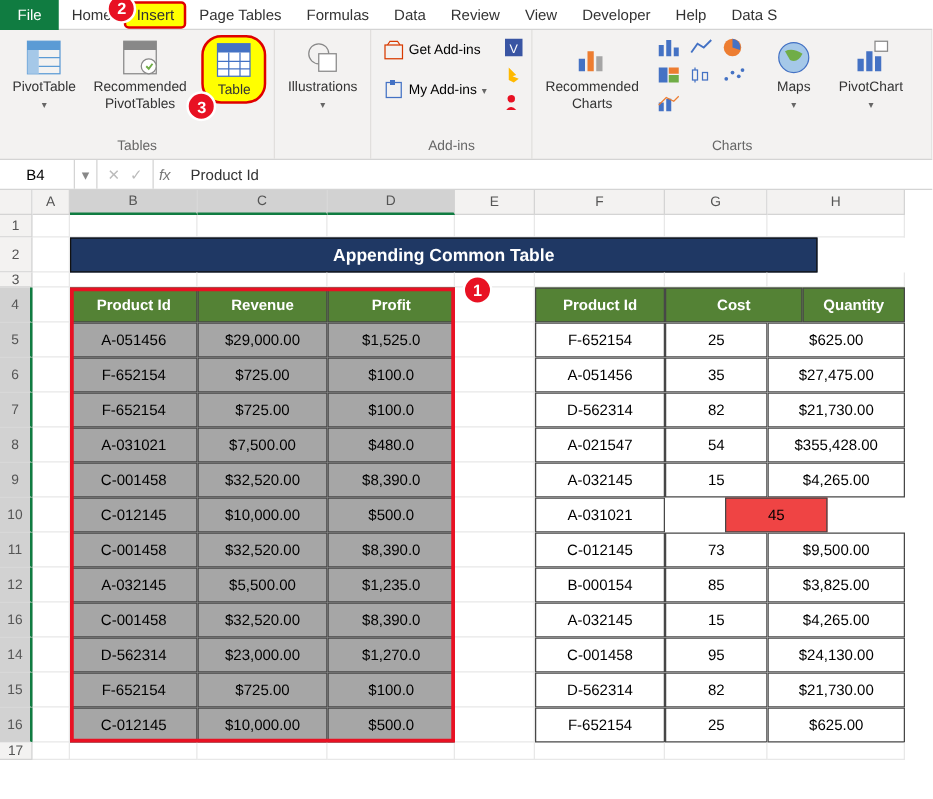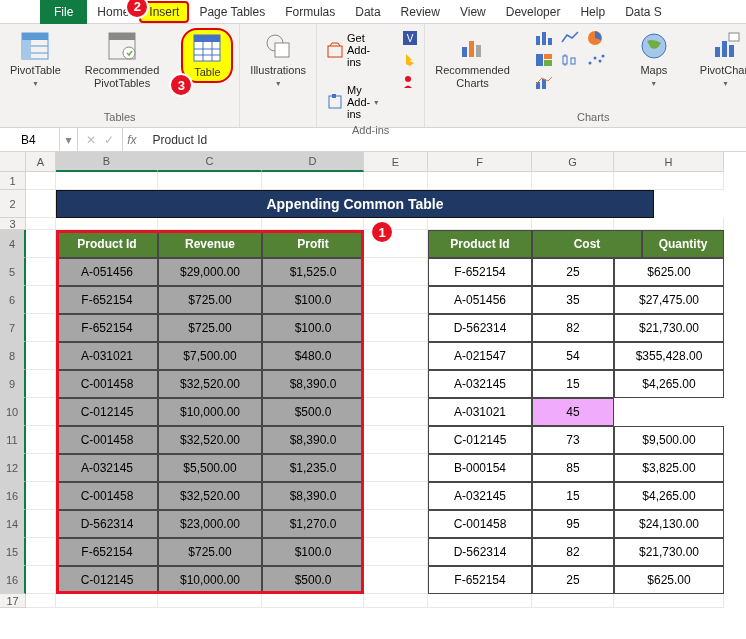--- a/index.html
+++ b/index.html
@@ -1,26 +1,26 @@
 <!DOCTYPE html>
 <html><head>
 <meta charset="utf-8">
 <style>
 * { margin: 0; padding: 0; box-sizing: border-box; font-family: "Segoe UI", Arial, sans-serif; }
 body { background: #fff; width: 746px; overflow: hidden; }
 
 
-.ribbon-tabs { display: flex; align-items: center; background: #fff; height: 24px; border-bottom: 1px solid #d4d4d4; font-size: 12px; padding-left: 40px; }
+.ribbon-tabs { display: flex; align-items: center; background: #fff; height: 24px; border-bottom: 1px solid #d4d4d4; font-size: 12px; }
 .file-tab { background: #107c41; color: #fff; padding: 4px 14px; height: 24px; display: flex; align-items: center; }
 .tab { padding: 4px 10px; color: #333; cursor: pointer; position: relative; }
 .tab.highlighted { background: #ffff00; border: 2px solid #e00000; border-radius: 4px; padding: 2px 8px; }
 
 .ribbon-body { display: flex; background: #f3f2f1; border-bottom: 1px solid #d4d4d4; height: 104px; }
 .ribbon-group { display: flex; flex-direction: column; border-right: 1px solid #e1dfdd; padding: 4px 6px 0; }
-.ribbon-group-items { display: flex; flex: 1; align-items: flex-start; gap: 16px; }
+.ribbon-group-items { display: flex; flex: 1; align-items: flex-start; gap: 6px; }
 .ribbon-group-label { text-align: center; font-size: 11px; color: #666; padding: 2px 0 4px; }
 .rbtn-lg { display: flex; flex-direction: column; align-items: center; justify-content: flex-start; min-width: 52px; padding: 2px 4px; cursor: pointer; position: relative; }
 .rbtn-lg .ico { width: 32px; height: 32px; margin-bottom: 2px; display: flex; align-items: center; justify-content: center; }
 .rbtn-lg .lbl { font-size: 11px; text-align: center; line-height: 1.2; color: #333; }
 .rbtn-lg .caret { font-size: 8px; color: #666; margin-top: 2px; }
 .rbtn-lg.highlighted { background: #ffff00; border: 2px solid #e00000; border-radius: 16px; }
 .rbtn-sm-col { display: flex; flex-direction: column; gap: 2px; padding-top: 2px; }
 .rbtn-sm { display: flex; align-items: center; font-size: 11px; padding: 2px 4px; cursor: pointer; gap: 4px; }
 .rbtn-sm .ico-sm { width: 16px; height: 16px; display: flex; align-items: center; justify-content: center; }
 
@@ -419,21 +419,21 @@
             <div class="cell cG" style="background: rgb(255, 255, 255); border: 1px solid rgb(71, 71, 71);">15</div>
             <div class="cell cH" style="background: rgb(255, 255, 255); border: 1px solid rgb(71, 71, 71);">$4,265.00</div>
           </div>
           <div class="cell-row rstd">
             <div class="cell cA"></div>
             <div class="cell cB" style="background: rgb(166, 166, 166); border: 1px solid rgb(71, 71, 71);">C-012145</div>
             <div class="cell cC" style="background: rgb(166, 166, 166); border: 1px solid rgb(71, 71, 71);">$10,000.00</div>
             <div class="cell cD" style="background: rgb(166, 166, 166); border: 1px solid rgb(71, 71, 71);">$500.0</div>
             <div class="cell cE"></div>
             <div class="cell cF" style="background: rgb(255, 255, 255); border: 1px solid rgb(71, 71, 71);">A-031021</div>
-            <div class="cell cG" style="background: #f0abfc; border: 1px solid rgb(71, 71, 71);">45</div>
+            <div class="cell cG" style="background: #ef4444; border: 1px solid rgb(71, 71, 71); margin-left: 48px;">45</div>
           </div>
           <div class="cell-row rstd">
             <div class="cell cA"></div>
             <div class="cell cB" style="background: rgb(166, 166, 166); border: 1px solid rgb(71, 71, 71);">C-001458</div>
             <div class="cell cC" style="background: rgb(166, 166, 166); border: 1px solid rgb(71, 71, 71);">$32,520.00</div>
             <div class="cell cD" style="background: rgb(166, 166, 166); border: 1px solid rgb(71, 71, 71);">$8,390.0</div>
             <div class="cell cE"></div>
             <div class="cell cF" style="background: rgb(255, 255, 255); border: 1px solid rgb(71, 71, 71);">C-012145</div>
             <div class="cell cG" style="background: rgb(255, 255, 255); border: 1px solid rgb(71, 71, 71);">73</div>
             <div class="cell cH" style="background: rgb(255, 255, 255); border: 1px solid rgb(71, 71, 71);">$9,500.00</div>

